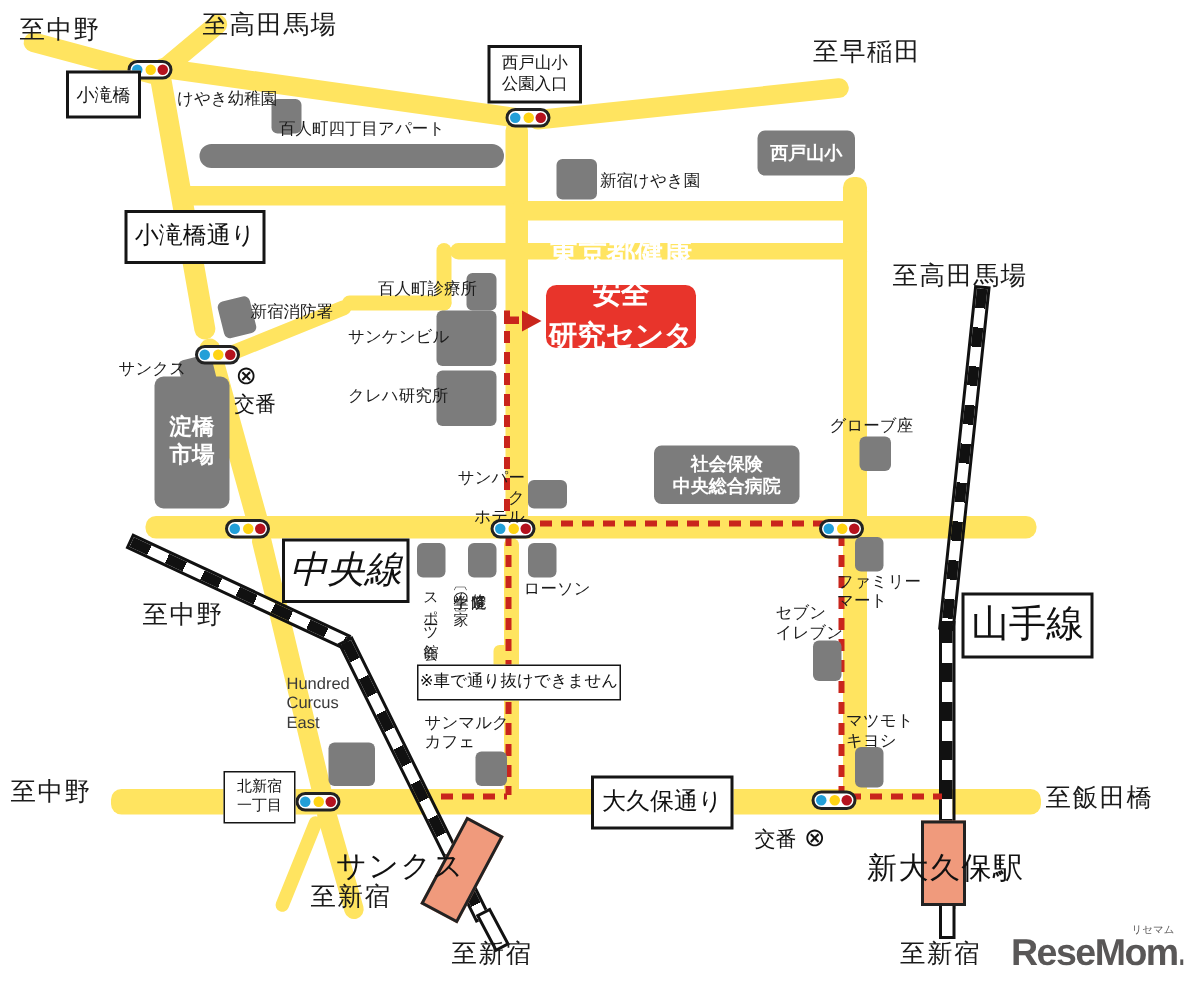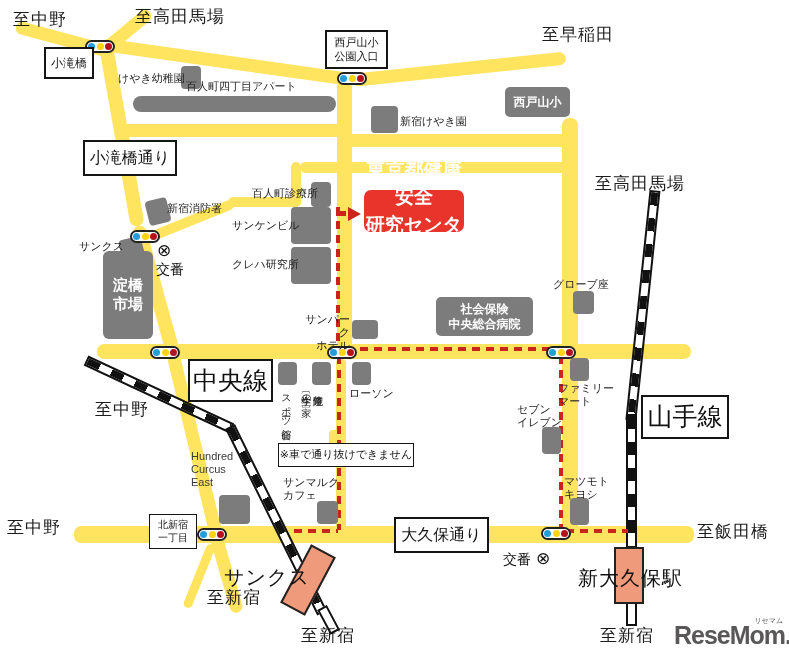--- a/index.html
+++ b/index.html
@@ -146,21 +146,21 @@
       <i class="y"></i>
       <i class="r"></i>
     </div>
 
   <span class="abs koban" style="left:157px;top:242px;">⊗</span>
   <span class="abs kobantxt" style="left:156px;top:261px;">交番</span>
   <span class="abs kobantxt" style="left:503px;top:551px;">交番</span>
   <span class="abs koban" style="left:536px;top:550px;">⊗</span>
 
   <div class="lbl" style="left:186px;top:80px;">百人町四丁目アパート</div>
-  <div class="lbl" style="left:118px;top:72px;">けやき幼稚園</div>
+  <div class="lbl" style="left:118px;top:60px;">けやき幼稚園</div>
   <div class="lbl" style="left:400px;top:115px;">新宿けやき園</div>
   <div class="lbl" style="left:252px;top:187px;">百人町診療所</div>
   <div class="lbl" style="left:232px;top:219px;">サンケンビル</div>
   <div class="lbl" style="left:232px;top:258px;">クレハ研究所</div>
   <div class="lbl rgt" style="left:295px;top:313px;width:55px;">サンパーク
 ホテル</div>
   <div class="lbl" style="left:553px;top:278px;">グローブ座</div>
   <div class="lbl" style="left:79px;top:240px;">サンクス</div>
   <div class="lbl" style="left:167px;top:202px;">新宿消防署</div>
   <div class="lbl vert" style="left:280px;top:388px;font-size:10px;height:62px;">スポーツ会館</div>
@@ -190,21 +190,21 @@
   <div class="lbl big" style="left:7px;top:518px;">至中野</div>
   <div class="lbl big" style="left:207px;top:588px;">至新宿</div>
   <div class="lbl big" style="left:301px;top:626px;">至新宿</div>
   <div class="lbl big" style="left:600px;top:626px;">至新宿</div>
   <div class="lbl big" style="left:697px;top:522px;">至飯田橋</div>
 
   <div class="wbox" style="left:44px;top:47px;width:46px;height:28px;font-size:12px;">小滝橋</div>
   <div class="wbox" style="left:325px;top:30px;width:59px;height:35px;font-size:11px;">西戸山小
 公園入口</div>
   <div class="wbox" style="left:83px;top:140px;width:90px;height:32px;font-size:16px;">小滝橋通り</div>
-  <div class="wbox" style="left:188px;top:359px;width:81px;height:39px;font-size:25px;">中央線</div>
+  <div class="wbox" style="left:188px;top:359px;width:81px;height:39px;font-size:25px;font-style:italic;">中央線</div>
   <div class="wbox" style="left:641px;top:395px;width:84px;height:40px;font-size:25px;">山手線</div>
   <div class="wbox" style="left:394px;top:517px;width:91px;height:32px;font-size:16px;">大久保通り</div>
   <div class="wbox" style="left:278px;top:443px;width:134px;height:22px;font-size:11px;border-width:1.5px;">※車で通り抜けできません</div>
   <div class="wbox" style="left:149px;top:514px;width:46px;height:33px;font-size:10px;border-width:1.5px;">北新宿
 一丁目</div>
 
   <div class="logo">
     <span class="ruby">リセマム</span>
     <span>ReseMom.</span>
   </div>

